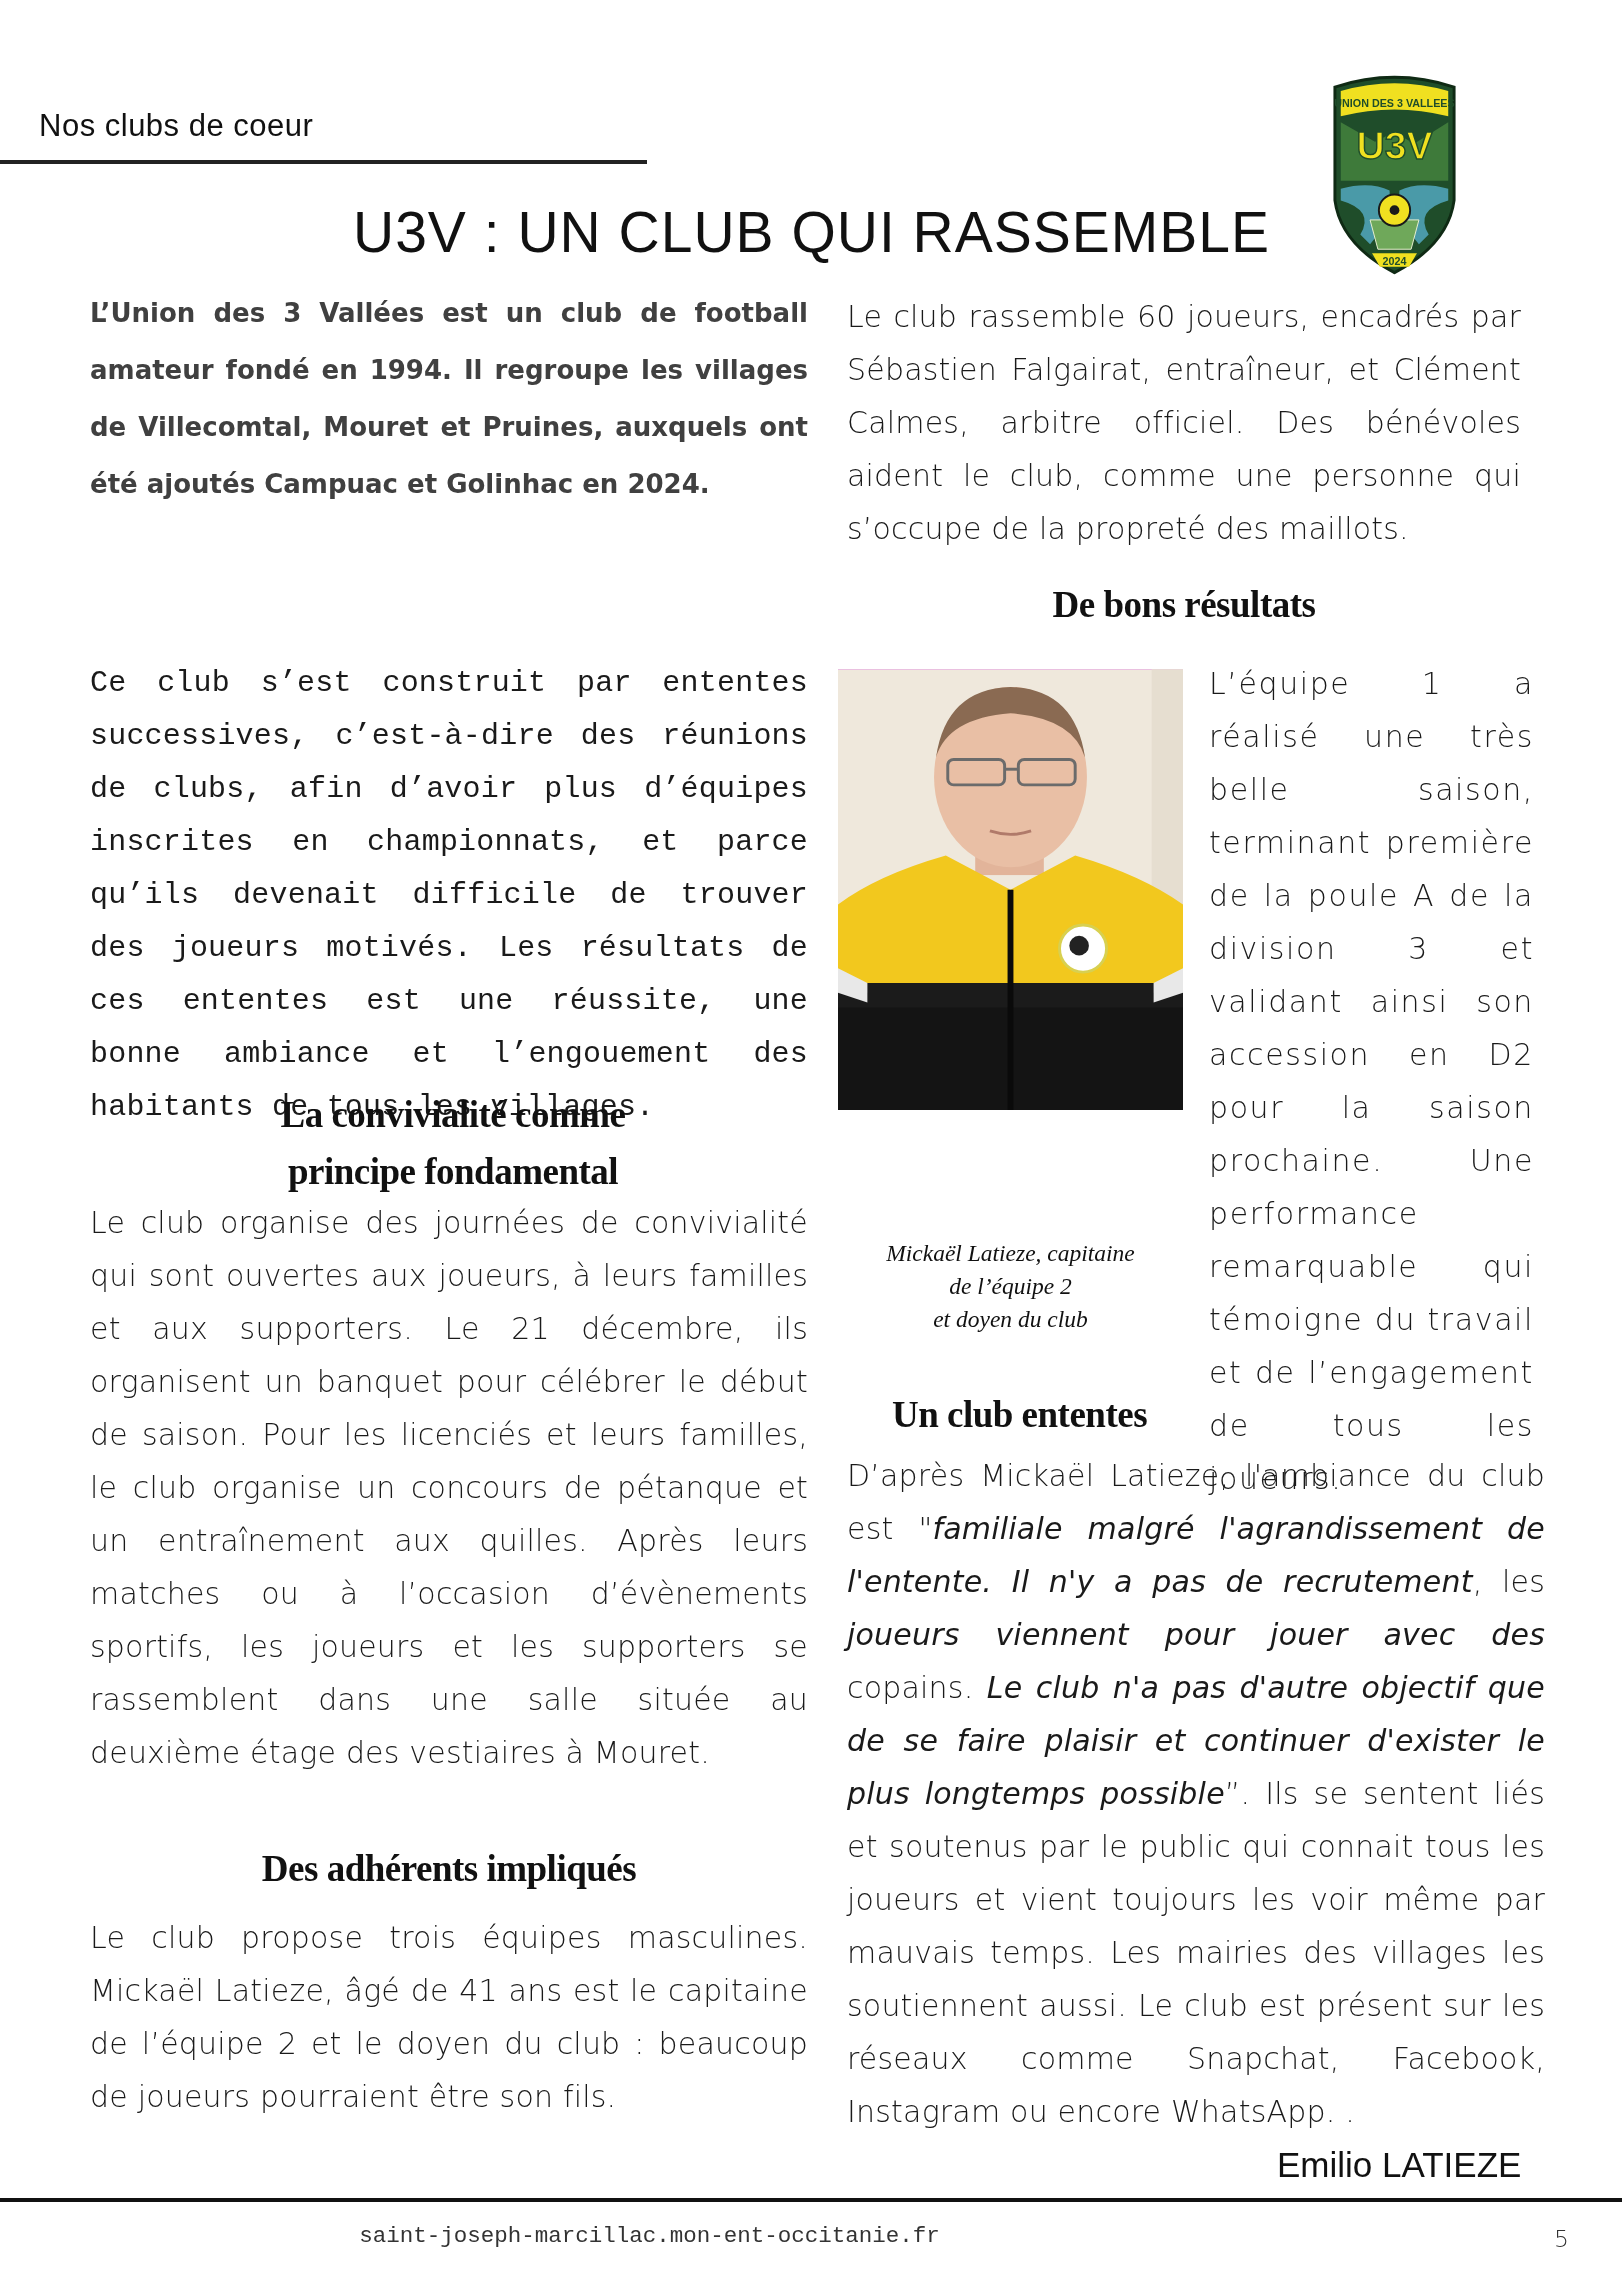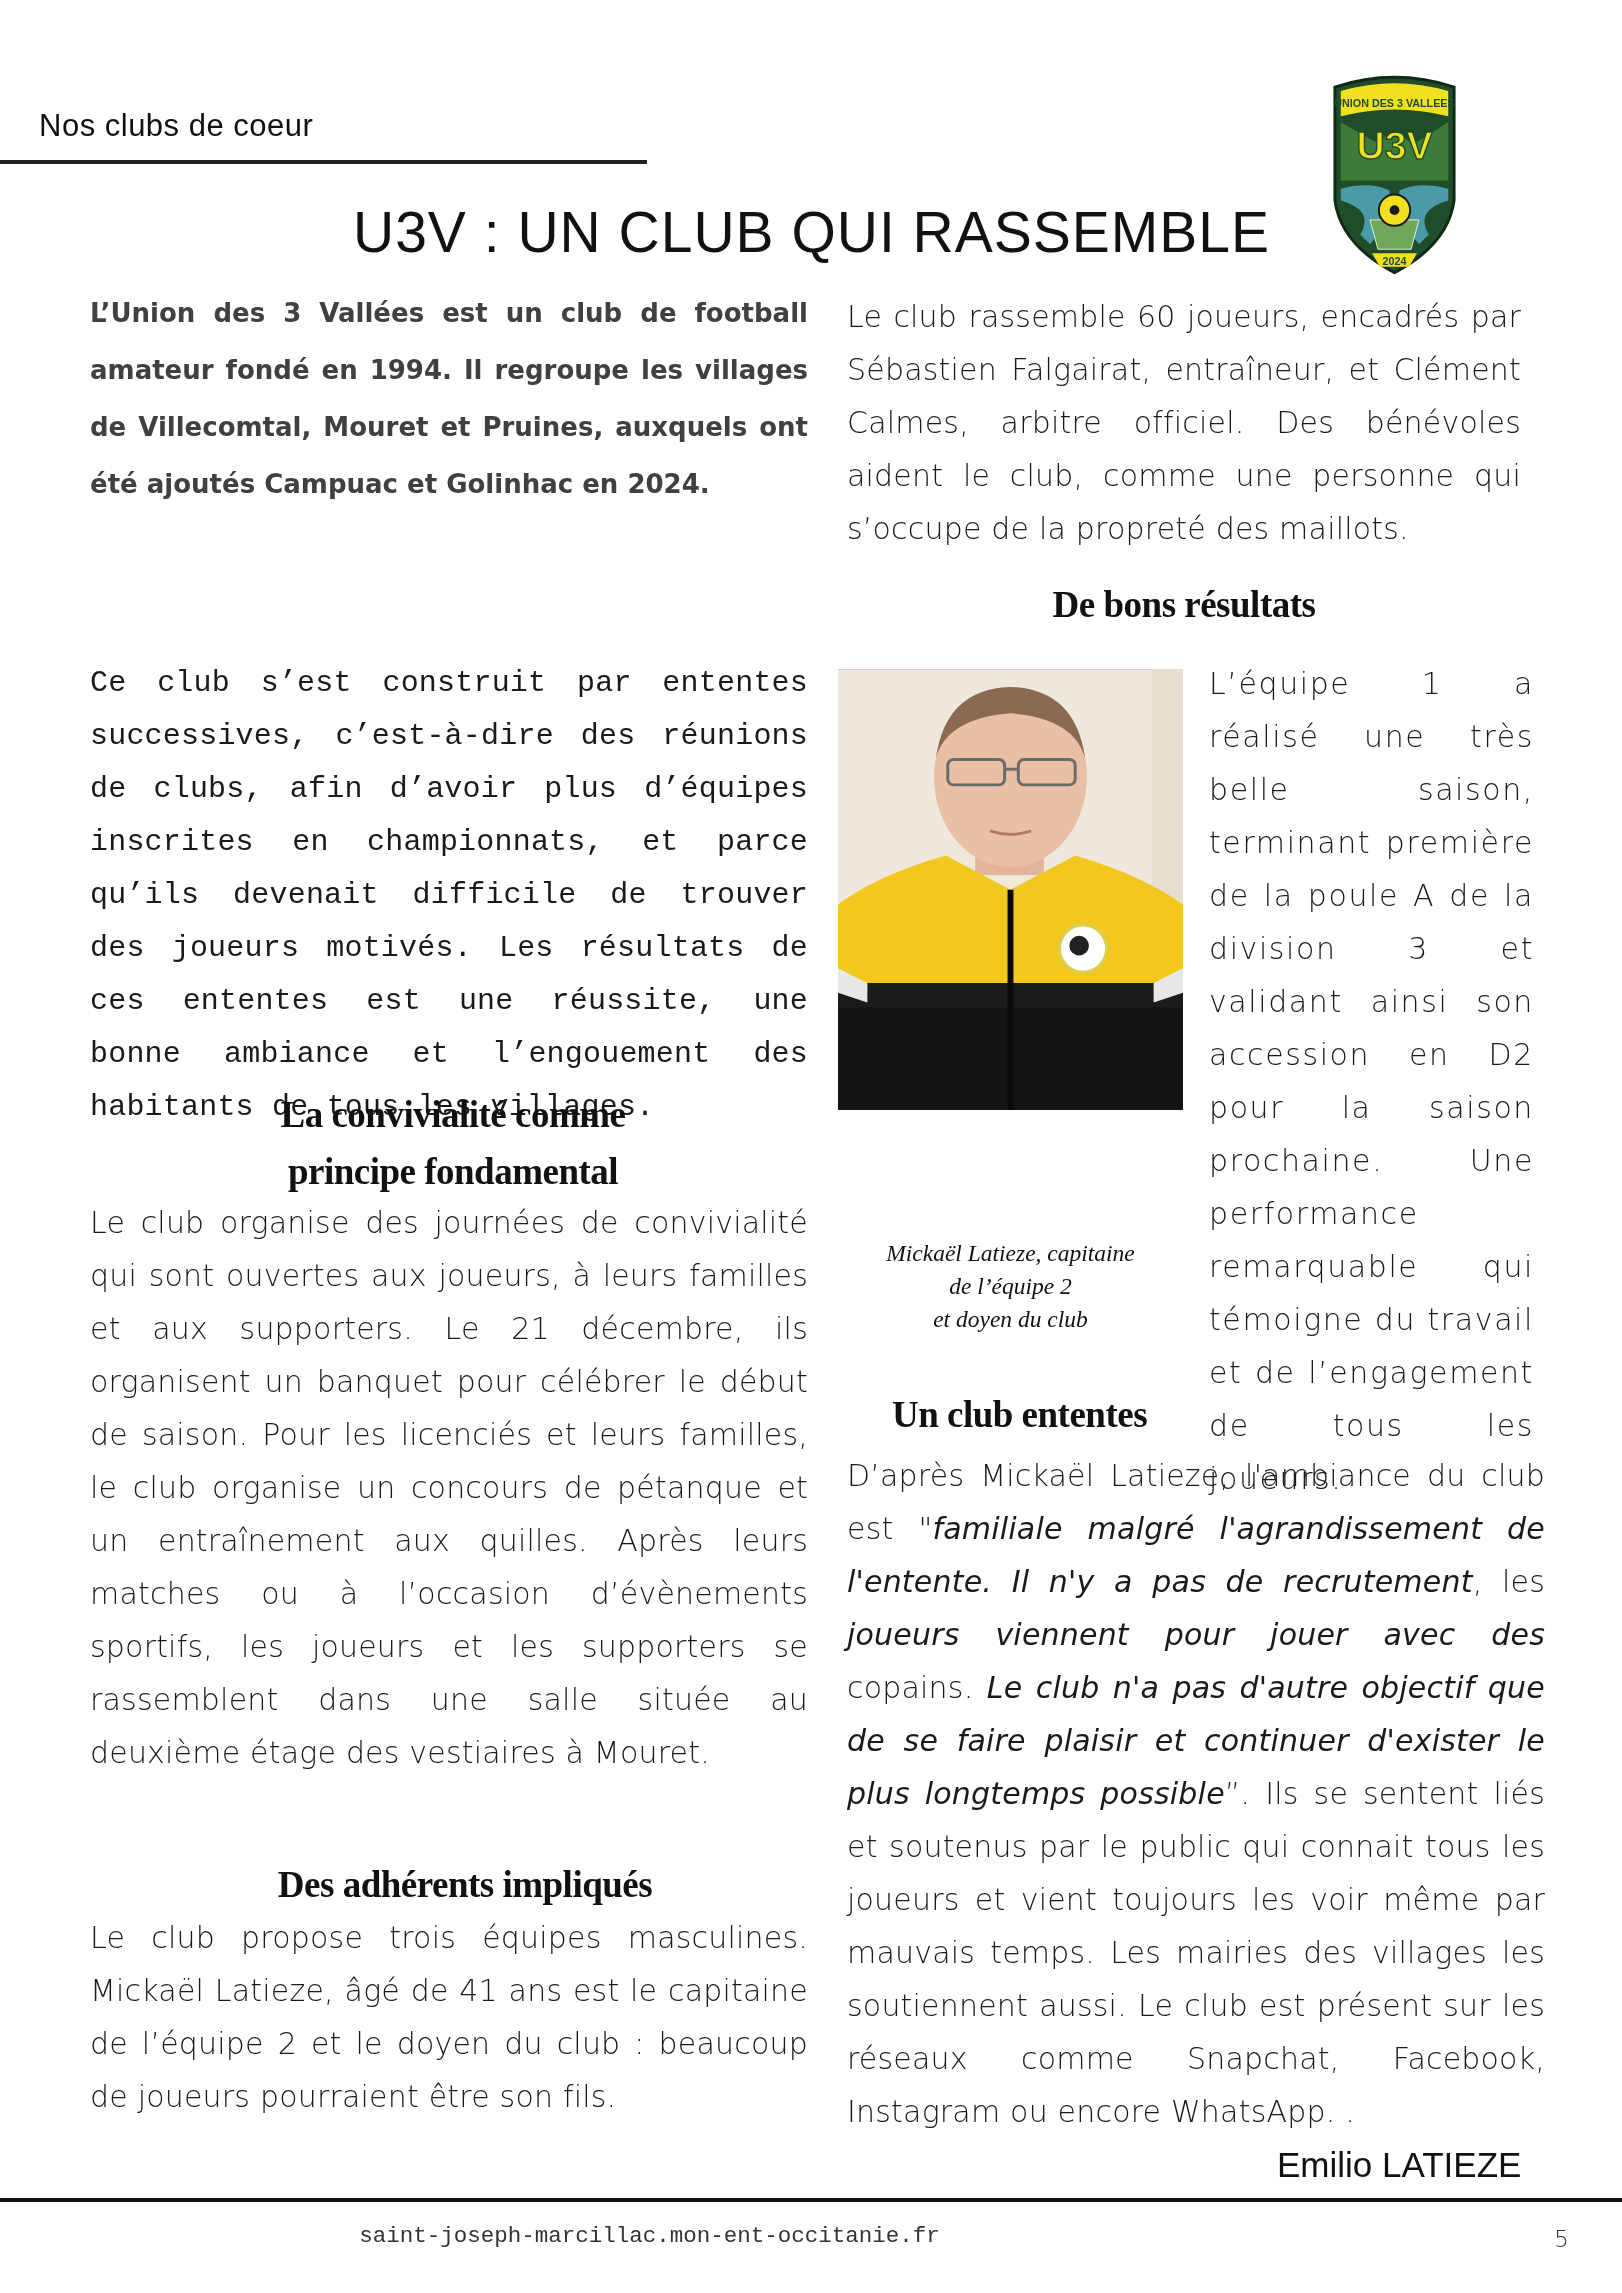--- a/index.html
+++ b/index.html
@@ -68,21 +68,21 @@
 </div>
 
 <div class="abs" id="intro">L’Union des 3 Vallées est un club de football amateur fondé en 1994. Il regroupe les villages de Villecomtal, Mouret et Pruines, auxquels ont été ajoutés Campuac et Golinhac en 2024.</div>
 
 <p class="abs body-text" id="col1-p1" style="margin:0;">Ce club s’est construit par ententes successives, c’est-à-dire des réunions de clubs, afin d’avoir plus d’équipes inscrites en championnats, et parce qu’ils devenait difficile de trouver des joueurs motivés. Les résultats de ces ententes est une réussite, une bonne ambiance et l’engouement des habitants de tous les villages.</p>
 <h2 class="abs heading" id="h-conv" style="margin:4px;">
   <span>La convivialité comme</span><br>
   <span>principe fondamental</span>
 </h2>
 <p class="abs body-text" id="col1-p2" style="margin:0;">Le club organise des journées de convivialité qui sont ouvertes aux joueurs, à leurs familles et aux supporters. Le 21 décembre, ils organisent un banquet pour célébrer le début de saison. Pour les licenciés et leurs familles, le club organise un concours de pétanque et un entraînement aux quilles. Après leurs matches ou à l’occasion d’évènements sportifs, les joueurs et les supporters se rassemblent dans une salle située au deuxième étage des vestiaires à Mouret.</p>
-<h2 class="abs heading" id="h-adh" style="margin:16px;">Des adhérents impliqués</h2>
+<h2 class="abs heading" id="h-adh" style="margin:0;">Des adhérents impliqués</h2>
 <p class="abs body-text" id="col1-p3" style="margin:0;">Le club propose trois équipes masculines. Mickaël Latieze, âgé de 41 ans  est le capitaine de l’équipe 2 et le doyen du club : beaucoup de joueurs pourraient être son fils.</p>
 
 <p class="abs body-text" id="col2-p1" style="margin:0;">Le club rassemble 60 joueurs, encadrés par Sébastien Falgairat, entraîneur, et Clément Calmes, arbitre officiel. Des bénévoles aident le club, comme une personne qui s’occupe de la propreté des maillots.</p>
 <h2 class="abs heading" id="h-res" style="margin:0;">De bons résultats</h2>
 
 <div class="abs" id="photo">
   <svg width="345" height="567" viewBox="0 0 352 578">
     <rect x="0" y="0" width="352" height="578" fill="#efe8dc"></rect>
     <rect x="320" y="0" width="32" height="578" fill="#e6ded0"></rect>
 

